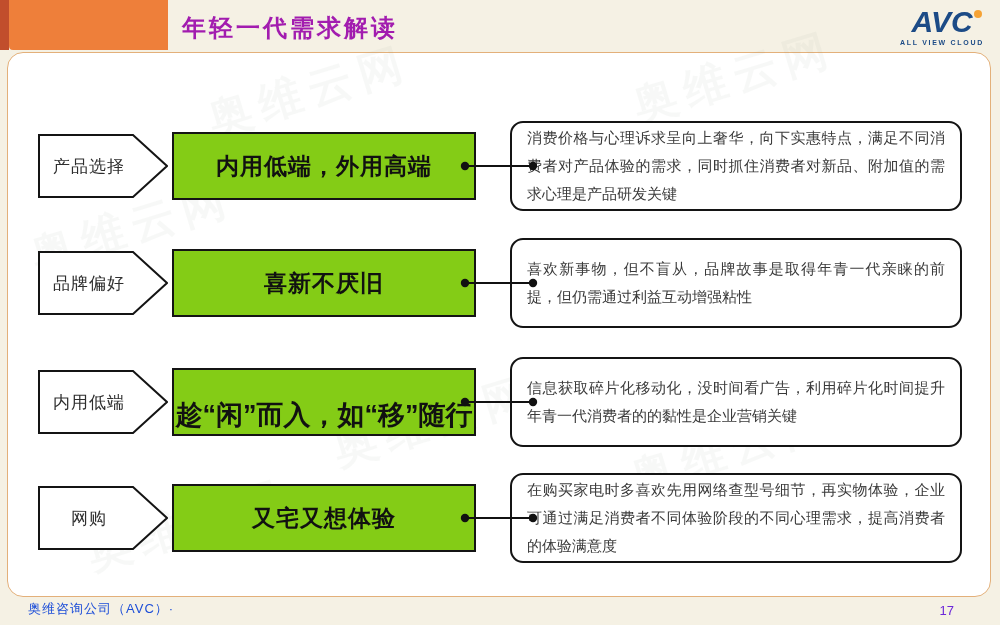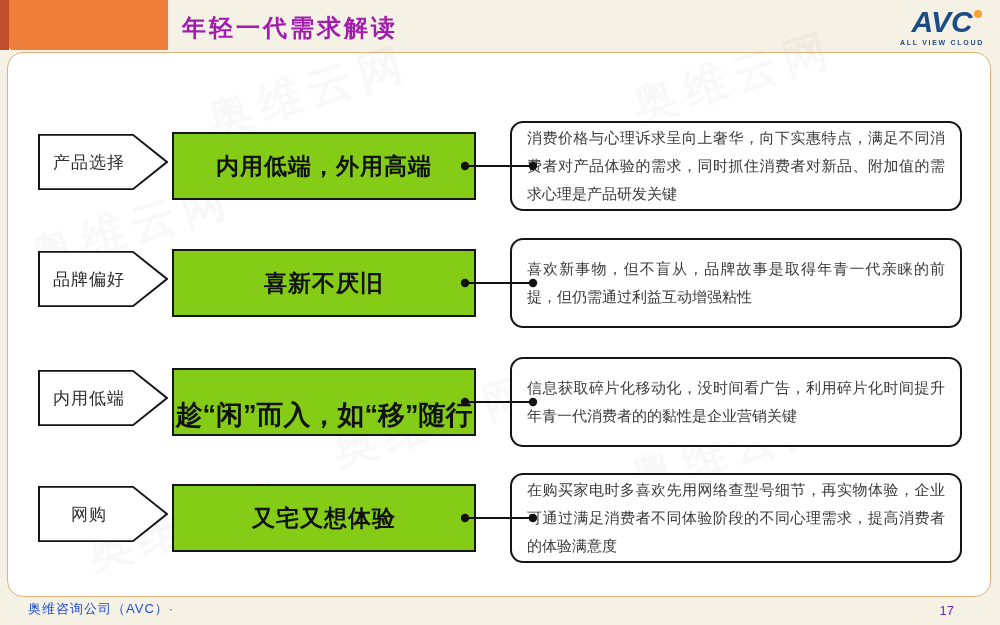--- a/index.html
+++ b/index.html
@@ -56,21 +56,21 @@
   }
   .logo-sub {
     font-size:7px; font-weight:bold; color:#1C4B86;
     letter-spacing:1.7px; margin-top:1px;
   }
 
   
   .row { position:absolute; left:0; width:1000px; height:90px; z-index:2; }
   .r1{top:121px;} .r2{top:238px;} .r3{top:357px;} .r4{top:473px;}
 
-  .pentagon { position:absolute; left:38px; top:13px; width:130px; height:56px; }
+  .pentagon { position:absolute; left:38px; top:13px; width:130px; height:64px; }
   .pentagon svg { position:absolute; left:0; top:0; width:100%; height:100%; }
   .pent-label {
     position:absolute; left:0; top:0; right:28px; bottom:0;
     display:flex; align-items:center; justify-content:center;
     font-size:17px; color:#2e2e2e; letter-spacing:1px;
   }
 
   .mainbox {
     position:absolute; left:172px; top:11px; width:304px; height:68px;
     box-sizing:border-box; border:2px solid #141414; background:#84cc16;

